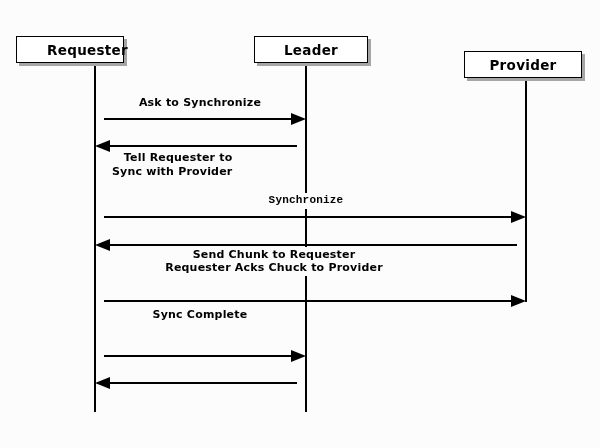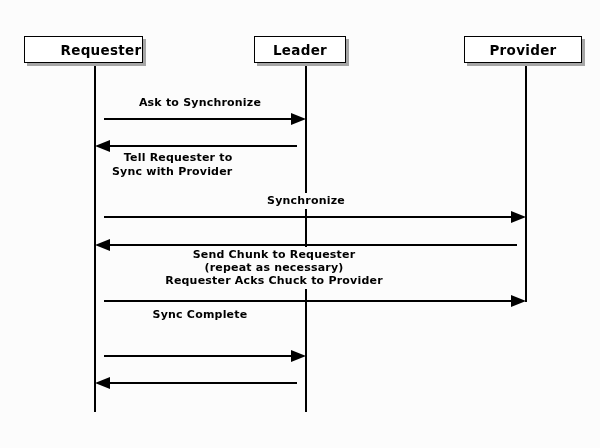--- a/index.html
+++ b/index.html
@@ -16,23 +16,23 @@
     position: absolute; top: 36px; height: 27px;
     box-sizing: border-box;
     border: 1.5px solid #000;
     background: #ffffff;
     box-shadow: 3px 3px 0 #a6a6a6;
     display: flex; align-items: center; justify-content: center;
     font-size: 13.5px; font-weight: bold; color: #000;
     letter-spacing: 0.3px;
     z-index: 4;
   }
-  .actor.requester { left: 24px;  width: 119px; padding-left: 35px; }
-  .actor.leader    { left: 254px; width: 92px; }
-  .actor.provider  { left: 464px; width: 118px; }
+  .actor.requester { left: 16px;  width: 108px; padding-left: 35px; }
+  .actor.leader    { left: 254px; width: 114px; }
+  .actor.provider  { left: 464px; width: 118px; margin-top: 15px; }
 
   
   .lifeline { position: absolute; width: 2px; background: #000; z-index: 1; }
   .lifeline.requester { left: 94px;  top: 66px; height: 346px; }
   .lifeline.leader    { left: 305px; top: 66px; height: 346px; }
   .lifeline.provider  { left: 525px; top: 66px; height: 236px; }
 
   
   .arrow { position: absolute; height: 12px; z-index: 3; }
   .arrow .shaft { position: absolute; top: 5px; left: 0; right: 0; height: 2px; background: #000; }
@@ -57,21 +57,21 @@
   .msg-label {
     position: absolute; z-index: 2;
     background: #fcfcfc;
     color: #000; font-size: 11px; font-weight: bold;
     line-height: 13px; text-align: center;
     letter-spacing: 0.2px;
     padding: 1px 0 2px 0;
   }
   .l1 { left: 100px; width: 200px; top: 95px;  }
   .l2 { left: 112px; top: 150px; text-align: right; line-height: 13.5px; }
-  .l3 { left: 200px; width: 212px; top: 193px; }
+  .l3 { left: 200px; width: 212px; top: 193px; font-family: Liberation Mono, monospace; }
   .l4 { left: 122px; width: 304px; top: 247px; }
   .l5 { left: 100px; width: 200px; top: 307px; line-height: 13.5px; }
   .l6 { left: 100px; width: 200px; top: 389px; }
 </style>
 </head>
 <body>
 
 <div class="diagram">
 
   <div class="actor requester">
@@ -112,21 +112,20 @@
     <div class="shaft"></div>
     <div class="head right"></div>
   </div>
 
   <div class="arrow left a4">
     <div class="shaft"></div>
     <div class="head left"></div>
   </div>
   <div class="msg-label l4">
     <div>Send Chunk to Requester</div>
-    <div>(repeat as necessary)</div>
     <div>Requester Acks Chuck to Provider</div>
   </div>
 
   <div class="arrow right a5">
     <div class="shaft"></div>
     <div class="head right"></div>
   </div>
 
   <div class="msg-label l5">
     <div>Sync Complete</div>

